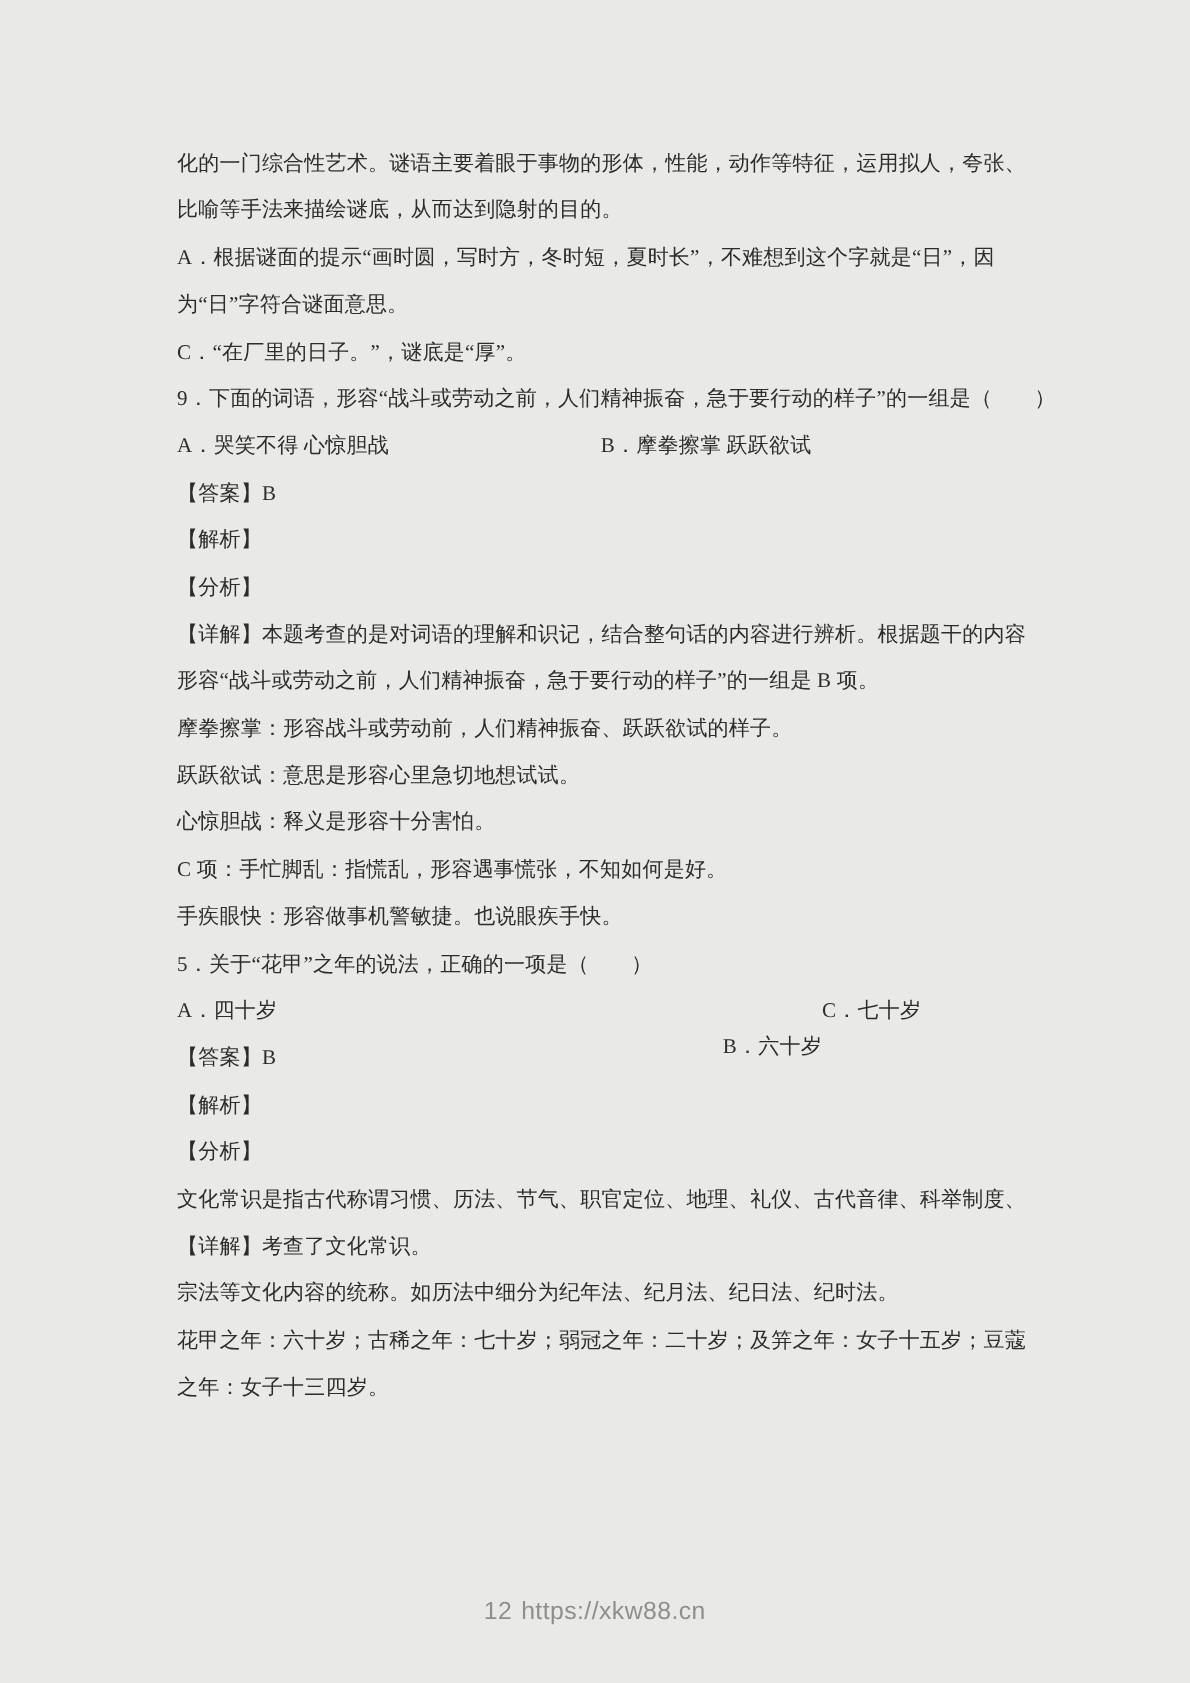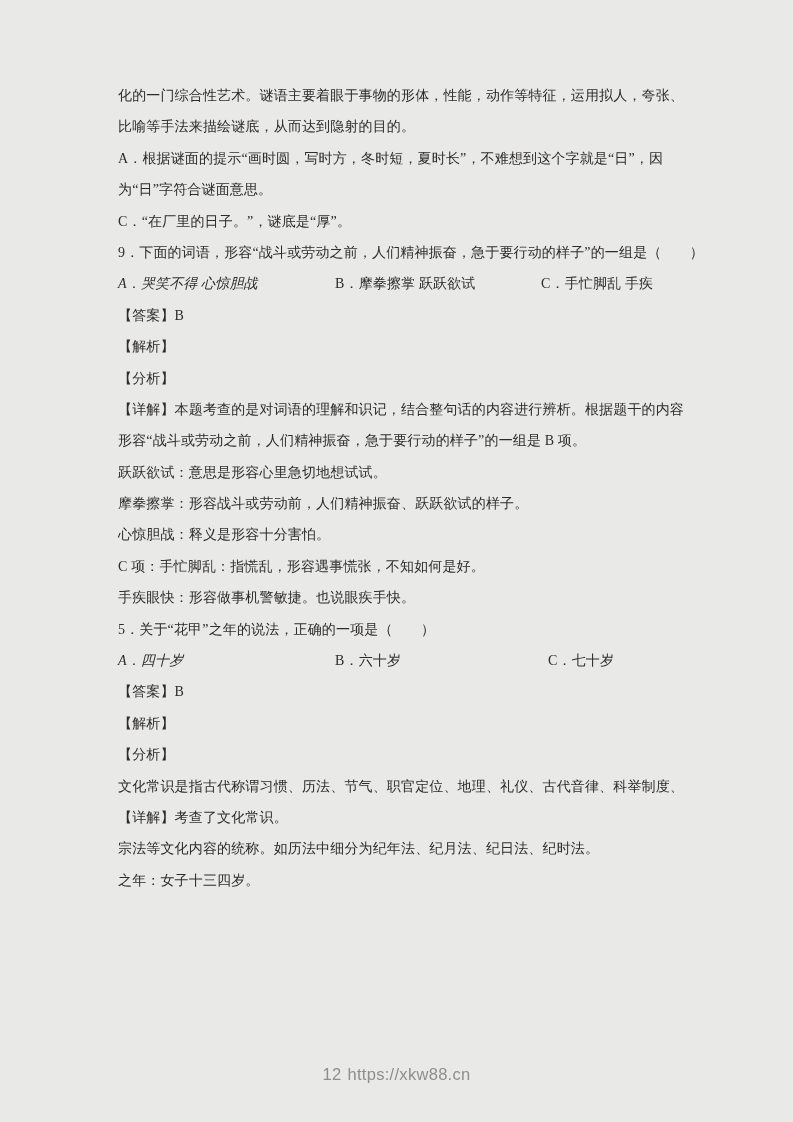--- a/index.html
+++ b/index.html
@@ -9,35 +9,35 @@
     width: 793px;
     height: 1122px;
     margin: 0 auto;
     background: var(--page-bg, #e9e9e7);
     overflow: hidden;
     font-family: "Liberation Serif", "DejaVu Serif", serif;
     color: var(--text-color, #2d2c2a);
   }
   .content {
     position: absolute;
-    top: 80px;
+    top: 94px;
     left: 118px;
     width: 575px;
     font-size: 14px;
     letter-spacing: 0.15px;
   }
   .line {
     height: 31.4px;
     line-height: 31.4px;
     white-space: nowrap;
   }
   .options-row { display: flex; }
-  .options-row .col-a { width: 217px; font-style: italic; }
-  .options-row .col-b { width: 206px; }
-  .options-row.q5 .col-b { width: 213px; }
+  .options-row .col-a { width: 217px; }
+  .options-row .col-b { width: 206px; text-align: right; }
+  .options-row.q5 .col-b { width: 213px; margin-top: 24px; }
   .options-row .col-c { flex: 1; }
   .footer {
     position: absolute;
     top: 1065px;
     left: 0;
     width: 100%;
     text-align: center;
     font-family: "Liberation Sans", "DejaVu Sans", sans-serif;
     font-size: 16.5px;
     letter-spacing: 0.3px;
@@ -54,48 +54,48 @@
     <div class="line">化的一门综合性艺术。谜语主要着眼于事物的形体，性能，动作等特征，运用拟人，夸张、</div>
     <div class="line">比喻等手法来描绘谜底，从而达到隐射的目的。</div>
     <div class="line">A．根据谜面的提示“画时圆，写时方，冬时短，夏时长”，不难想到这个字就是“日”，因</div>
     <div class="line">为“日”字符合谜面意思。</div>
     <div class="line">C．“在厂里的日子。”，谜底是“厚”。</div>
 
     <div class="line">9．下面的词语，形容“战斗或劳动之前，人们精神振奋，急于要行动的样子”的一组是（　　）</div>
     <div class="line options-row">
       <span class="col-a">A．哭笑不得 心惊胆战</span>
       <span class="col-b">B．摩拳擦掌 跃跃欲试</span>
-      <span class="col-c">C．手忙脚乱 手疾</span>
     </div>
     <div class="line">
       <span>【答案】</span><span>B</span>
     </div>
     <div class="line">【解析】</div>
     <div class="line">【分析】</div>
     <div class="line">【详解】本题考查的是对词语的理解和识记，结合整句话的内容进行辨析。根据题干的内容</div>
     <div class="line">形容“战斗或劳动之前，人们精神振奋，急于要行动的样子”的一组是 B 项。</div>
+    <div class="line">摩拳擦掌：形容战斗或劳动前，人们精神振奋、跃跃欲试的样子。</div>
     <div class="line">跃跃欲试：意思是形容心里急切地想试试。</div>
-    <div class="line">摩拳擦掌：形容战斗或劳动前，人们精神振奋、跃跃欲试的样子。</div>
     <div class="line">心惊胆战：释义是形容十分害怕。</div>
     <div class="line">C 项：手忙脚乱：指慌乱，形容遇事慌张，不知如何是好。</div>
     <div class="line">手疾眼快：形容做事机警敏捷。也说眼疾手快。</div>
 
     <div class="line">5．关于“花甲”之年的说法，正确的一项是（　　）</div>
     <div class="line options-row q5">
       <span class="col-a">A．四十岁</span>
       <span class="col-b">B．六十岁</span>
       <span class="col-c">C．七十岁</span>
     </div>
     <div class="line">
       <span>【答案】</span><span>B</span>
     </div>
     <div class="line">【解析】</div>
     <div class="line">【分析】</div>
     <div class="line">文化常识是指古代称谓习惯、历法、节气、职官定位、地理、礼仪、古代音律、科举制度、</div>
     <div class="line">【详解】考查了文化常识。</div>
     <div class="line">宗法等文化内容的统称。如历法中细分为纪年法、纪月法、纪日法、纪时法。</div>
+    <div class="line">花甲之年：六十岁；古稀之年：七十岁；弱冠之年：二十岁；及笄之年：女子十五岁；豆蔻</div>
     <div class="line">之年：女子十三四岁。</div>
   </div>
 
   <div class="footer">
     <span>12</span><span>https://xkw88.cn</span>
   </div>
 </div>
 
 </body></html>

